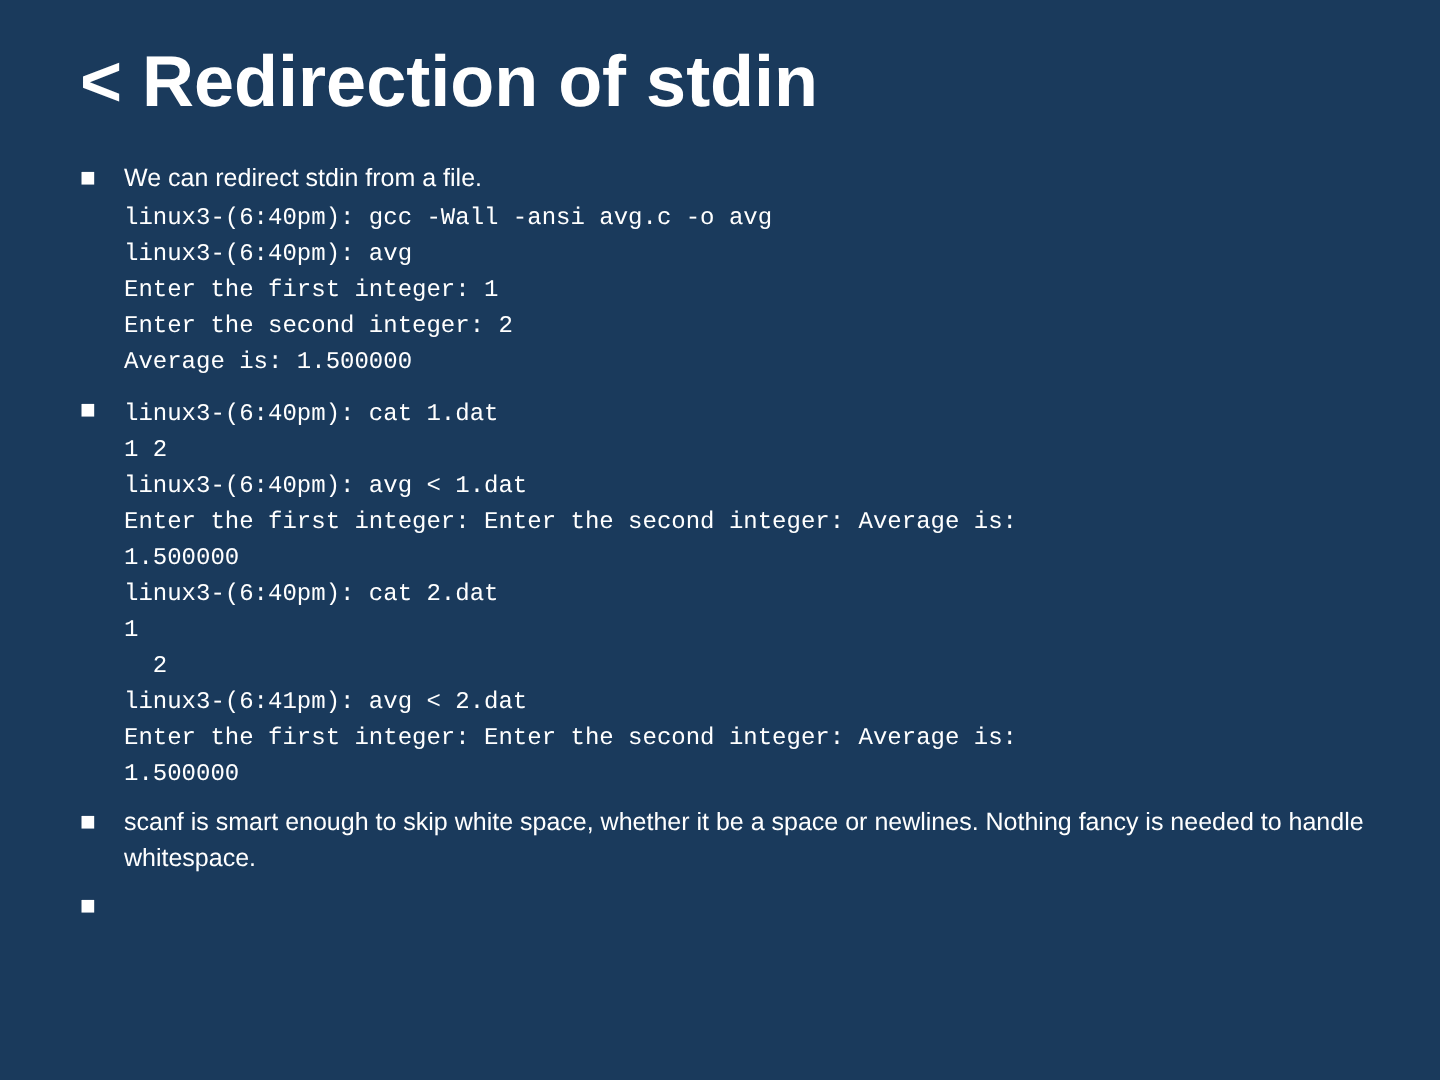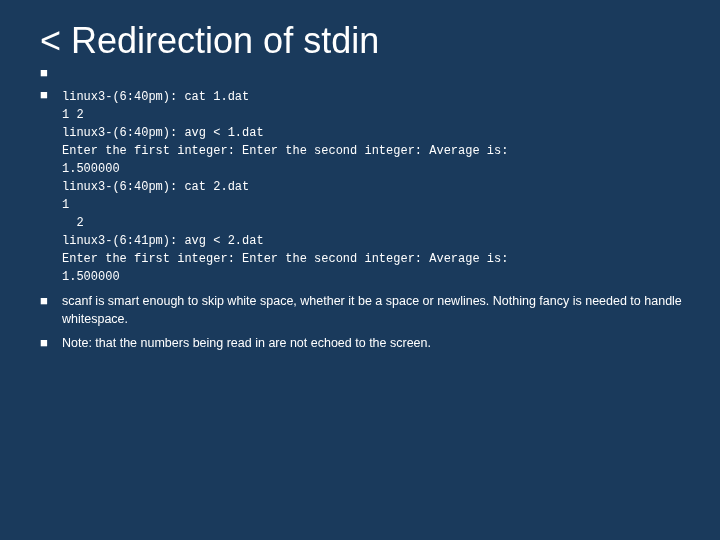--- a/index.html
+++ b/index.html
@@ -15,23 +15,23 @@
     .slide {
       width: 720px;
       height: 540px;
       background-color: #1a3a5c;
       padding: 20px 30px;
       color: #ffffff;
     }
 
     .title {
       font-size: 36px;
-      font-weight: normal;
+      font-weight: bold;
       color: #ffffff;
-      margin-bottom: 2px;
+      margin-bottom: 18px;
       padding-left: 10px;
     }
 
     .content {
       display: flex;
       flex-direction: column;
       gap: 6px;
       padding-left: 10px;
     }
 
@@ -65,20 +65,30 @@
 </head>
 <body>
 
 <div class="slide">
   <div class="title">&lt; Redirection of stdin</div>
 
   <div class="content">
 
     <div class="bullet-item">
       <span class="bullet">■</span>
+      <div class="bullet-text">
+        <span>We can redirect stdin from a file.</span>
+        <div class="mono-block">
+          linux3-(6:40pm): gcc -Wall -ansi avg.c -o avg<br>
+          linux3-(6:40pm): avg<br>
+          Enter the first integer: 1<br>
+          Enter the second integer: 2<br>
+          Average is: 1.500000
+        </div>
+      </div>
     </div>
 
     <div class="bullet-item">
       <span class="bullet">■</span>
       <div class="bullet-text">
         <div class="mono-block">
           linux3-(6:40pm): cat 1.dat<br>
           1 2<br>
           linux3-(6:40pm): avg &lt; 1.dat<br>
           Enter the first integer: Enter the second integer: Average is:<br>
@@ -95,19 +105,16 @@
 
     <div class="bullet-item">
       <span class="bullet">■</span>
       <div class="bullet-text">
         <span>scanf is smart enough to skip white space, whether it be a space or newlines. Nothing fancy is needed to handle whitespace.</span>
       </div>
     </div>
 
     <div class="bullet-item">
       <span class="bullet">■</span>
-      <div class="bullet-text">
-        <span>Note: that the numbers being read in are not echoed to the screen.</span>
-      </div>
     </div>
 
   </div>
 </div>
 
 </body></html>

